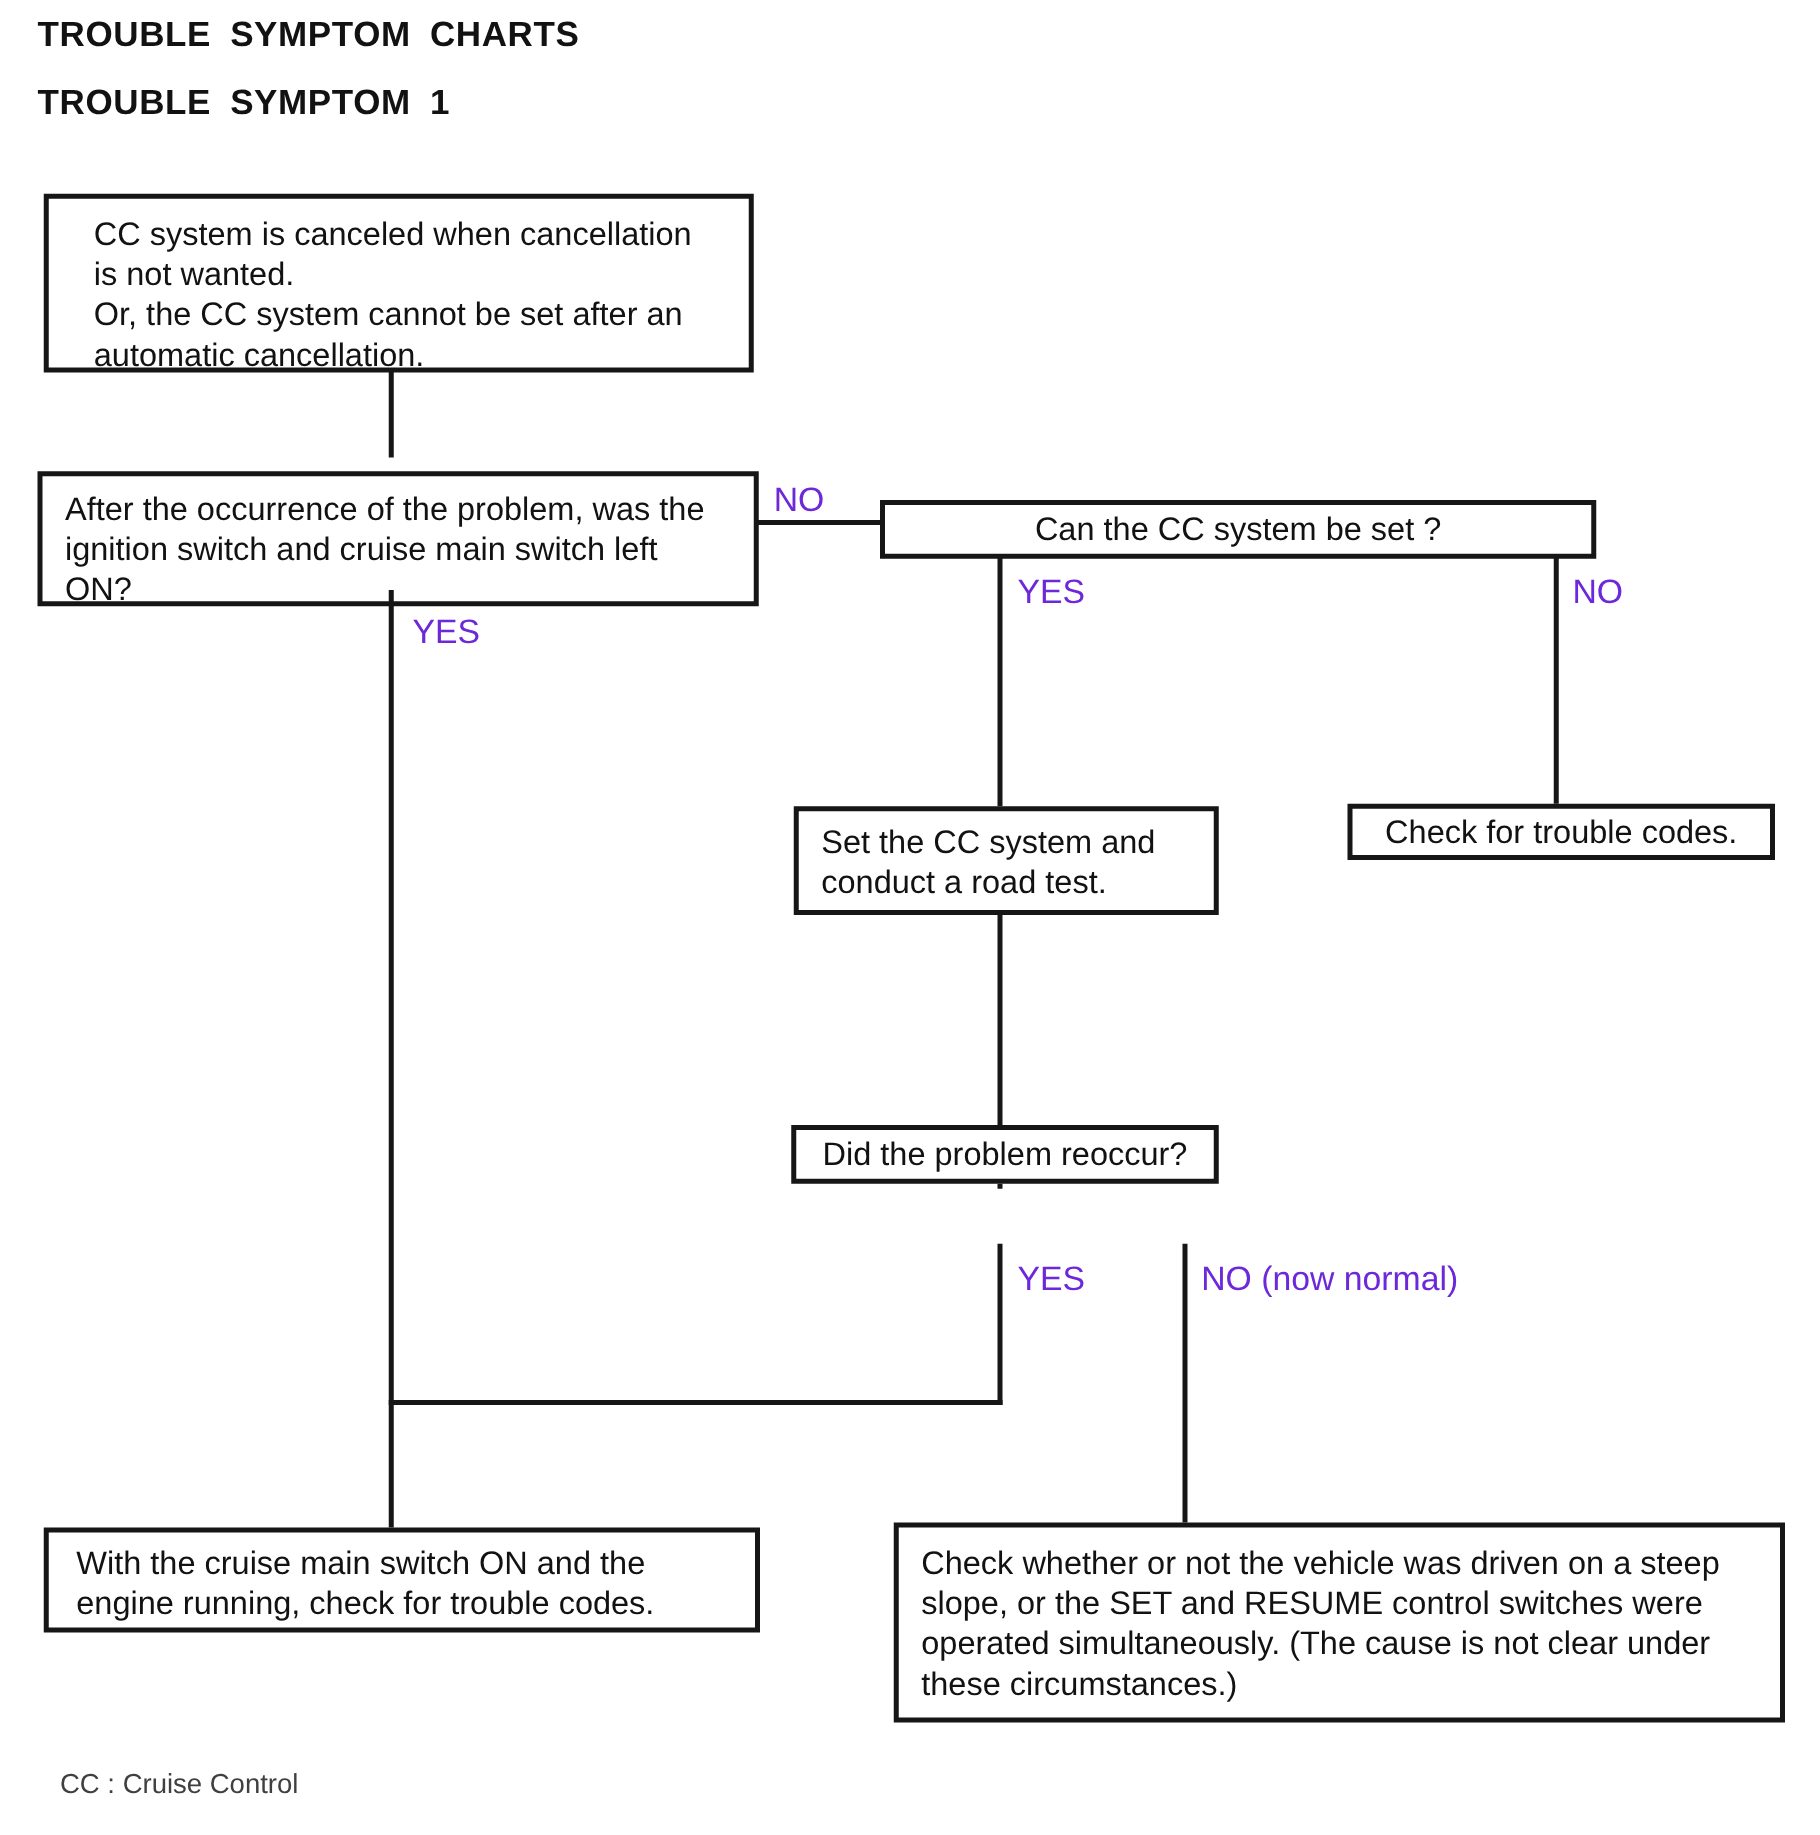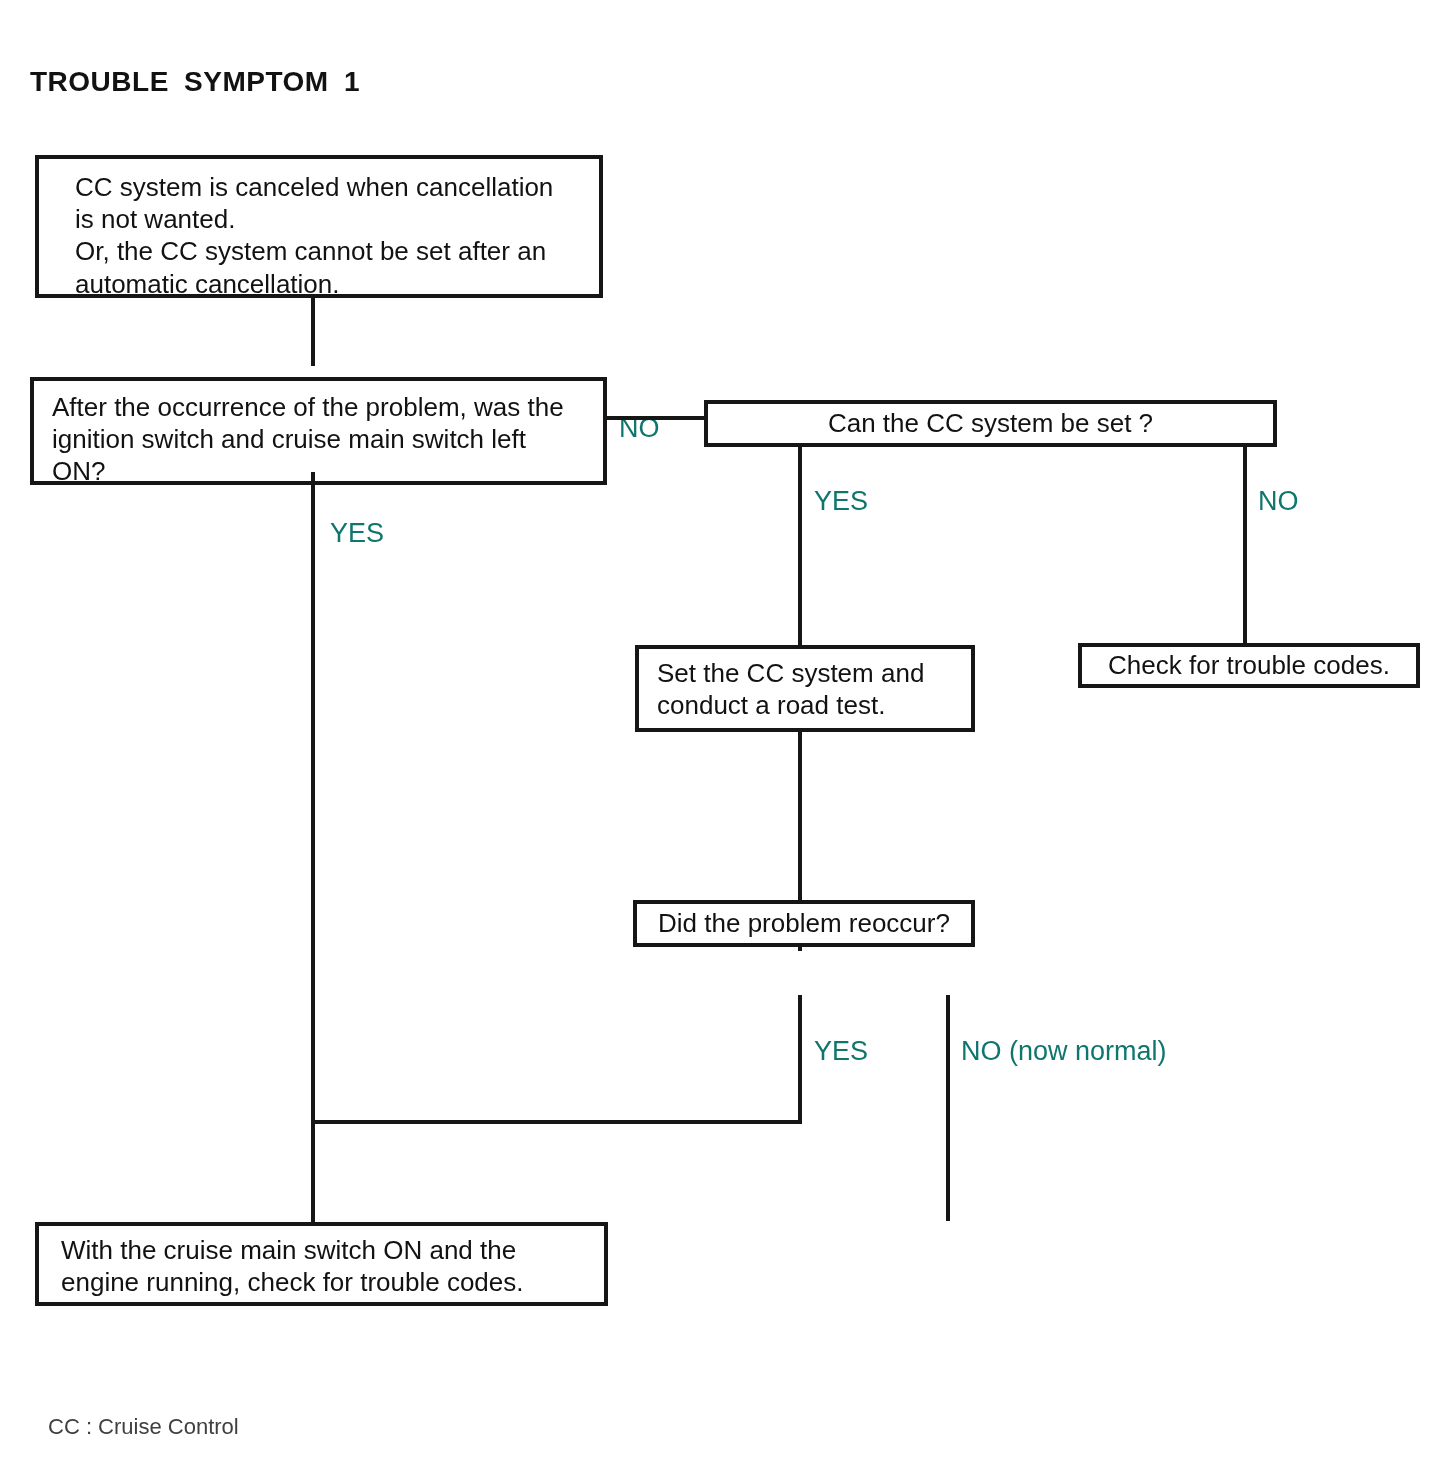--- a/index.html
+++ b/index.html
@@ -43,36 +43,36 @@
     justify-content: center;
     text-align: center;
   }
   .vline, .hline {
     position: absolute;
     background: #161616;
   }
   .branch-label {
     position: absolute;
     font-size: 27px;
-    color: #0f766e;
+    color: #6d28d9;
     white-space: nowrap;
-    margin-top: 28px;
   }
   .footnote {
     position: absolute;
     font-size: 22px;
     color: #404040;
     white-space: nowrap;
   }
 </style>
 </head>
 <body>
 
 <div class="page">
 
+  <div class="heading" style="left:30px; top:12px;">TROUBLE SYMPTOM CHARTS</div>
   <div class="heading" style="left:30px; top:66px;">TROUBLE SYMPTOM 1</div>
 
   <div class="fc-box" style="left:35px; top:155px; width:568px; height:143px; padding:12px 36px;">
     <div class="txt">CC system is canceled when cancellation is not wanted.
 Or, the CC system cannot be set after an automatic cancellation.</div>
   </div>
 
   <div class="vline" style="left:311px; top:296px; width:4px; height:70px;"></div>
 
   <div class="fc-box" style="left:30px; top:365px; width:577px; height:108px; padding:10px 18px;margin-top:12px;">
@@ -113,16 +113,19 @@
   <div class="vline" style="left:798px; top:995px; width:4px; height:129px;"></div>
   <div class="hline" style="left:311px; top:1120px; width:491px; height:4px;"></div>
 
   <div class="branch-label" style="left:961px; top:1008px;">NO (now normal)</div>
   <div class="vline" style="left:946px; top:995px; width:4px; height:226px;"></div>
 
   <div class="fc-box" style="left:35px; top:1222px; width:573px; height:84px; padding:8px 22px;">
     <div class="txt">With the cruise main switch ON and the engine running, check for trouble codes.</div>
   </div>
 
+  <div class="fc-box" style="left:715px; top:1218px; width:713px; height:160px; padding:12px 18px;">
+    <div class="txt">Check whether or not the vehicle was driven on a steep slope, or the SET and RESUME control switches were operated simultaneously. (The cause is not clear under these circumstances.)</div>
+  </div>
 
   <div class="footnote" style="left:48px; top:1414px;">CC : Cruise Control</div>
 
 </div>
 
 </body></html>

